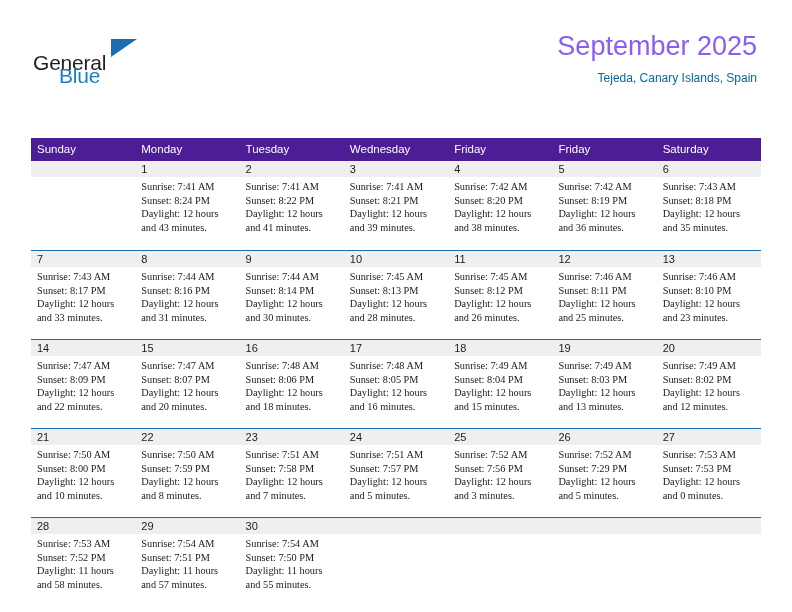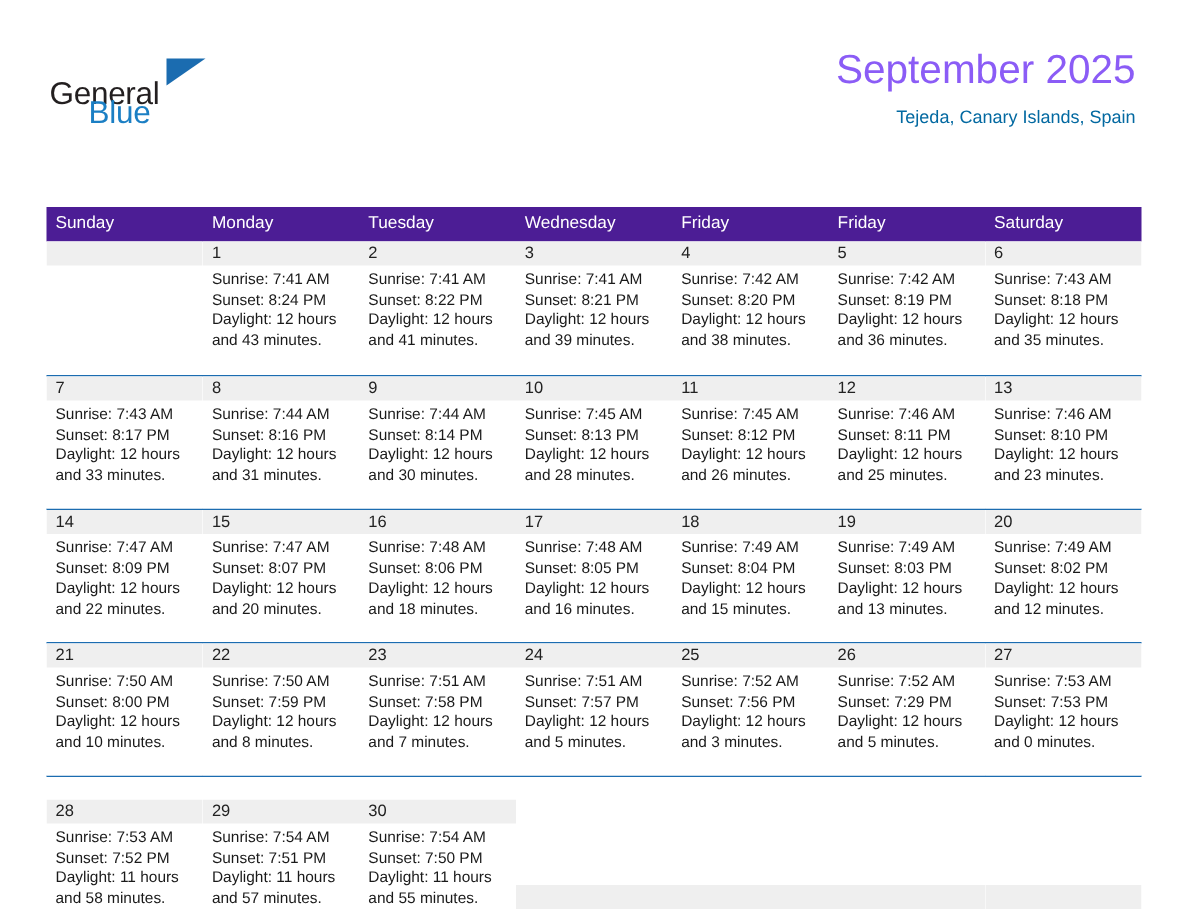--- a/index.html
+++ b/index.html
@@ -115,21 +115,20 @@
     width: 100%;
     border-top: 1.4px solid #1b6cb0;
     height: 89px;
     box-sizing: border-box;
   }
   .week-row.first {
     border-top: none;
   }
   .week-row.last {
     border-bottom: none;
-    align-items: flex-end;
   }
   .day-cell {
     flex: 1 1 0;
     box-sizing: border-box;
     position: relative;
     background: #ffffff;
     overflow: hidden;
   }
   .day-number-band {
     height: 16px;
@@ -138,20 +137,21 @@
     box-sizing: border-box;
     font-size: 11px;
     color: #222222;
     line-height: 15px;
   }
   .day-body {
     padding: 3px 4px 0 6px;
     font-size: 10.3px;
     line-height: 13.5px;
     color: #1a1a1a;
+    font-family: Liberation Serif, serif;
   }
   .day-body div {
     white-space: nowrap;
   }
 </style>
 </head>
 <body>
 
 <div class="page">
 

